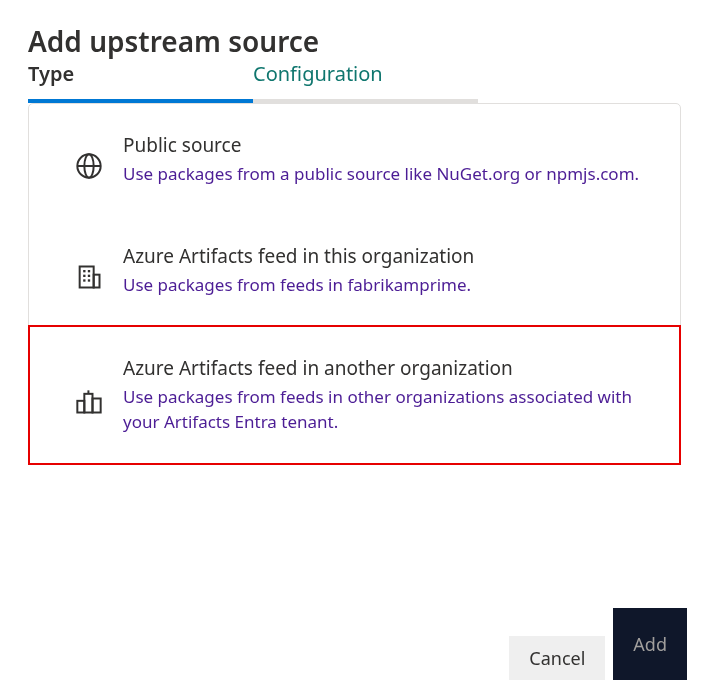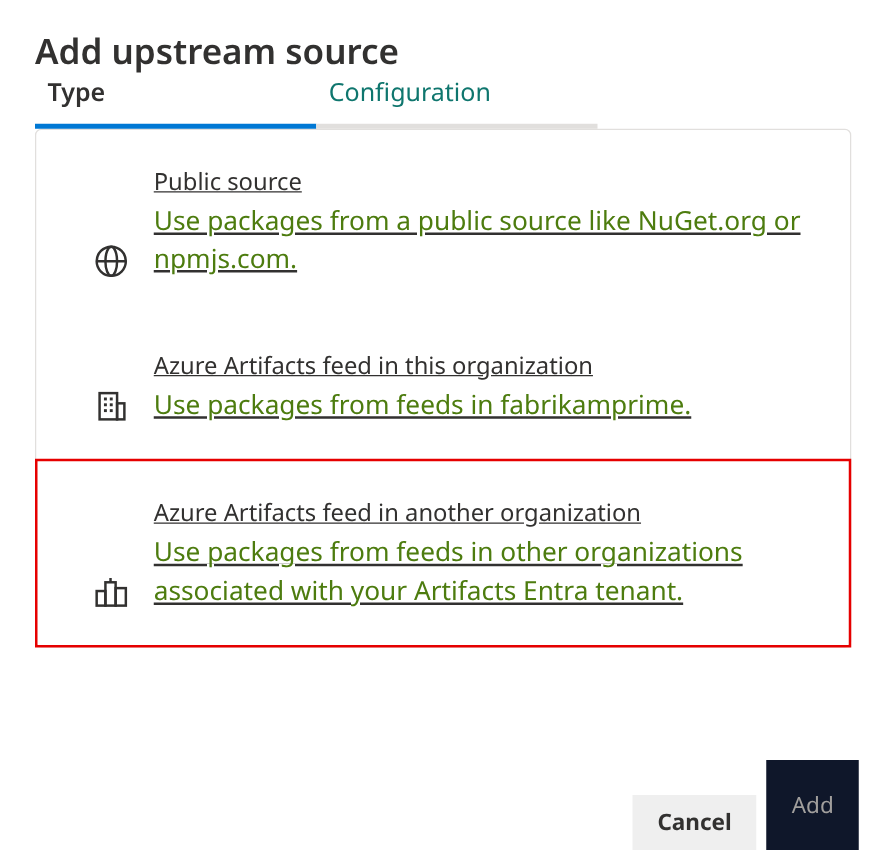--- a/index.html
+++ b/index.html
@@ -32,21 +32,20 @@
       justify-content: center;
       cursor: pointer;
       color: #605e5c;
       background: none;
       border: none;
       font-size: 16px;
     }
     .tabs {
       display: flex;
       margin-bottom: 0;
-      margin-left: 10px;
     }
     .tab {
       padding: 0 0 12px 0;
       width: 225px;
       font-size: 20px;
       cursor: pointer;
       color: #0f766e;
     }
     .tab.active {
       color: #323130;
@@ -65,41 +64,40 @@
     .card {
       border: 1px solid #e1dfdd;
       border-radius: 5px;
       background: #fff;
       overflow: visible;
     }
     .option {
       display: flex;
       gap: 20px;
       padding: 28px 34px 28px 46px;
-      align-items: flex-end;
-      text-decoration: underline;
+      align-items: center;
     }
     .option .icon {
       width: 28px;
       height: 28px;
       flex-shrink: 0;
       margin-top: 14px;
       color: #323130;
     }
     .option .icon svg { width: 100%; height: 100%; }
     .option .text { flex: 1; }
     .option-title {
       font-size: 19px;
       font-weight: 400;
       color: #323130;
       margin-bottom: 4px;
     }
     .option-desc {
-      font-size: 21px;
-      color: #4d7c0f;
+      font-size: 17px;
+      color: #4c1d95;
       line-height: 1.45;
     }
     .highlighted-option {
       border: 2px solid #e60000;
       margin-left: -1px;
       margin-right: -1px;
       margin-bottom: -1px;
     }
     .highlighted-option .option {
       padding-left: 45px;
@@ -115,21 +113,21 @@
     .btn {
       padding: 10px 20px;
       font-size: 18px;
       border: none;
       cursor: pointer;
       font-family: inherit;
     }
     .btn-cancel {
       background: #efefef;
       color: #323130;
-      font-weight: 700;
+      font-weight: 400;
       margin-top: 28px;
     }
     .btn-add {
       background: #0f172a;
       color: #a19f9d;
     }
   </style>
 </head>
 <body>
 

